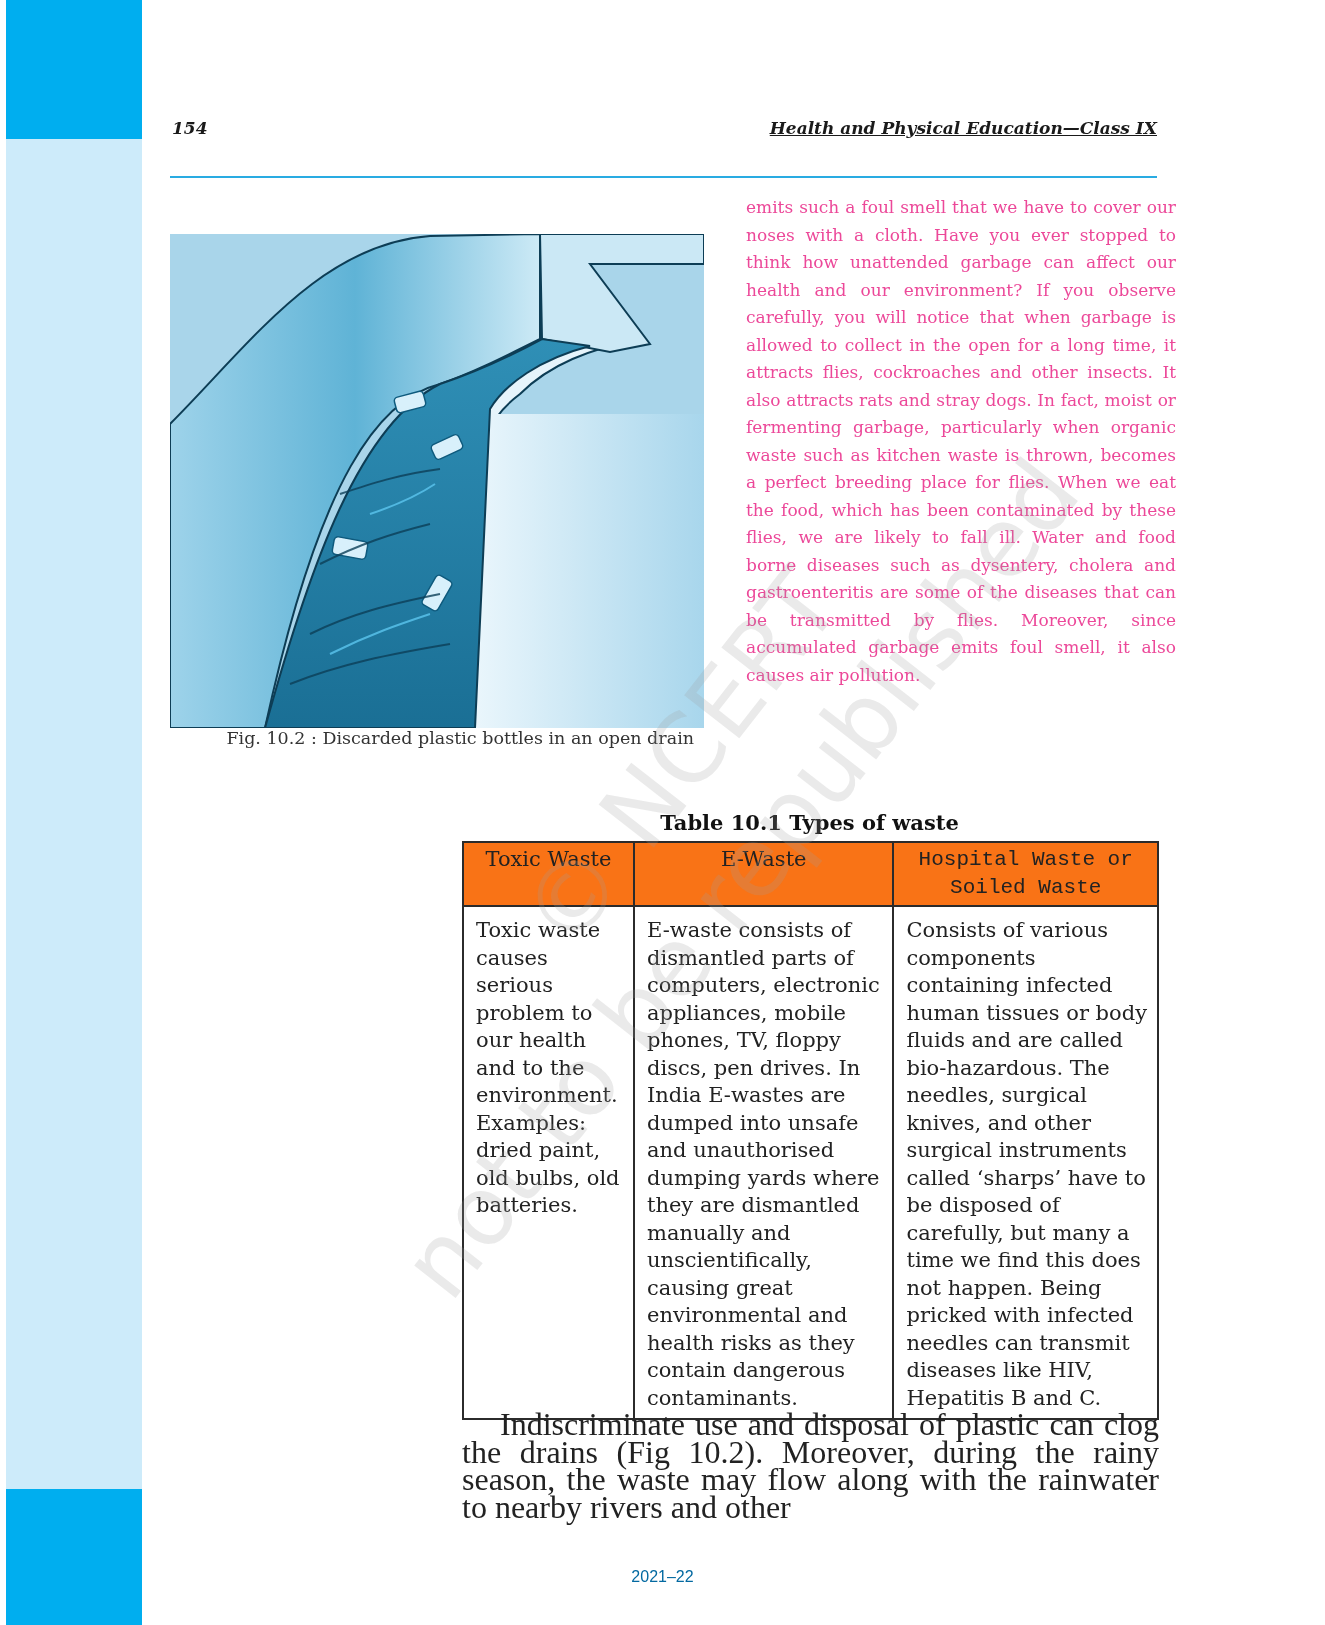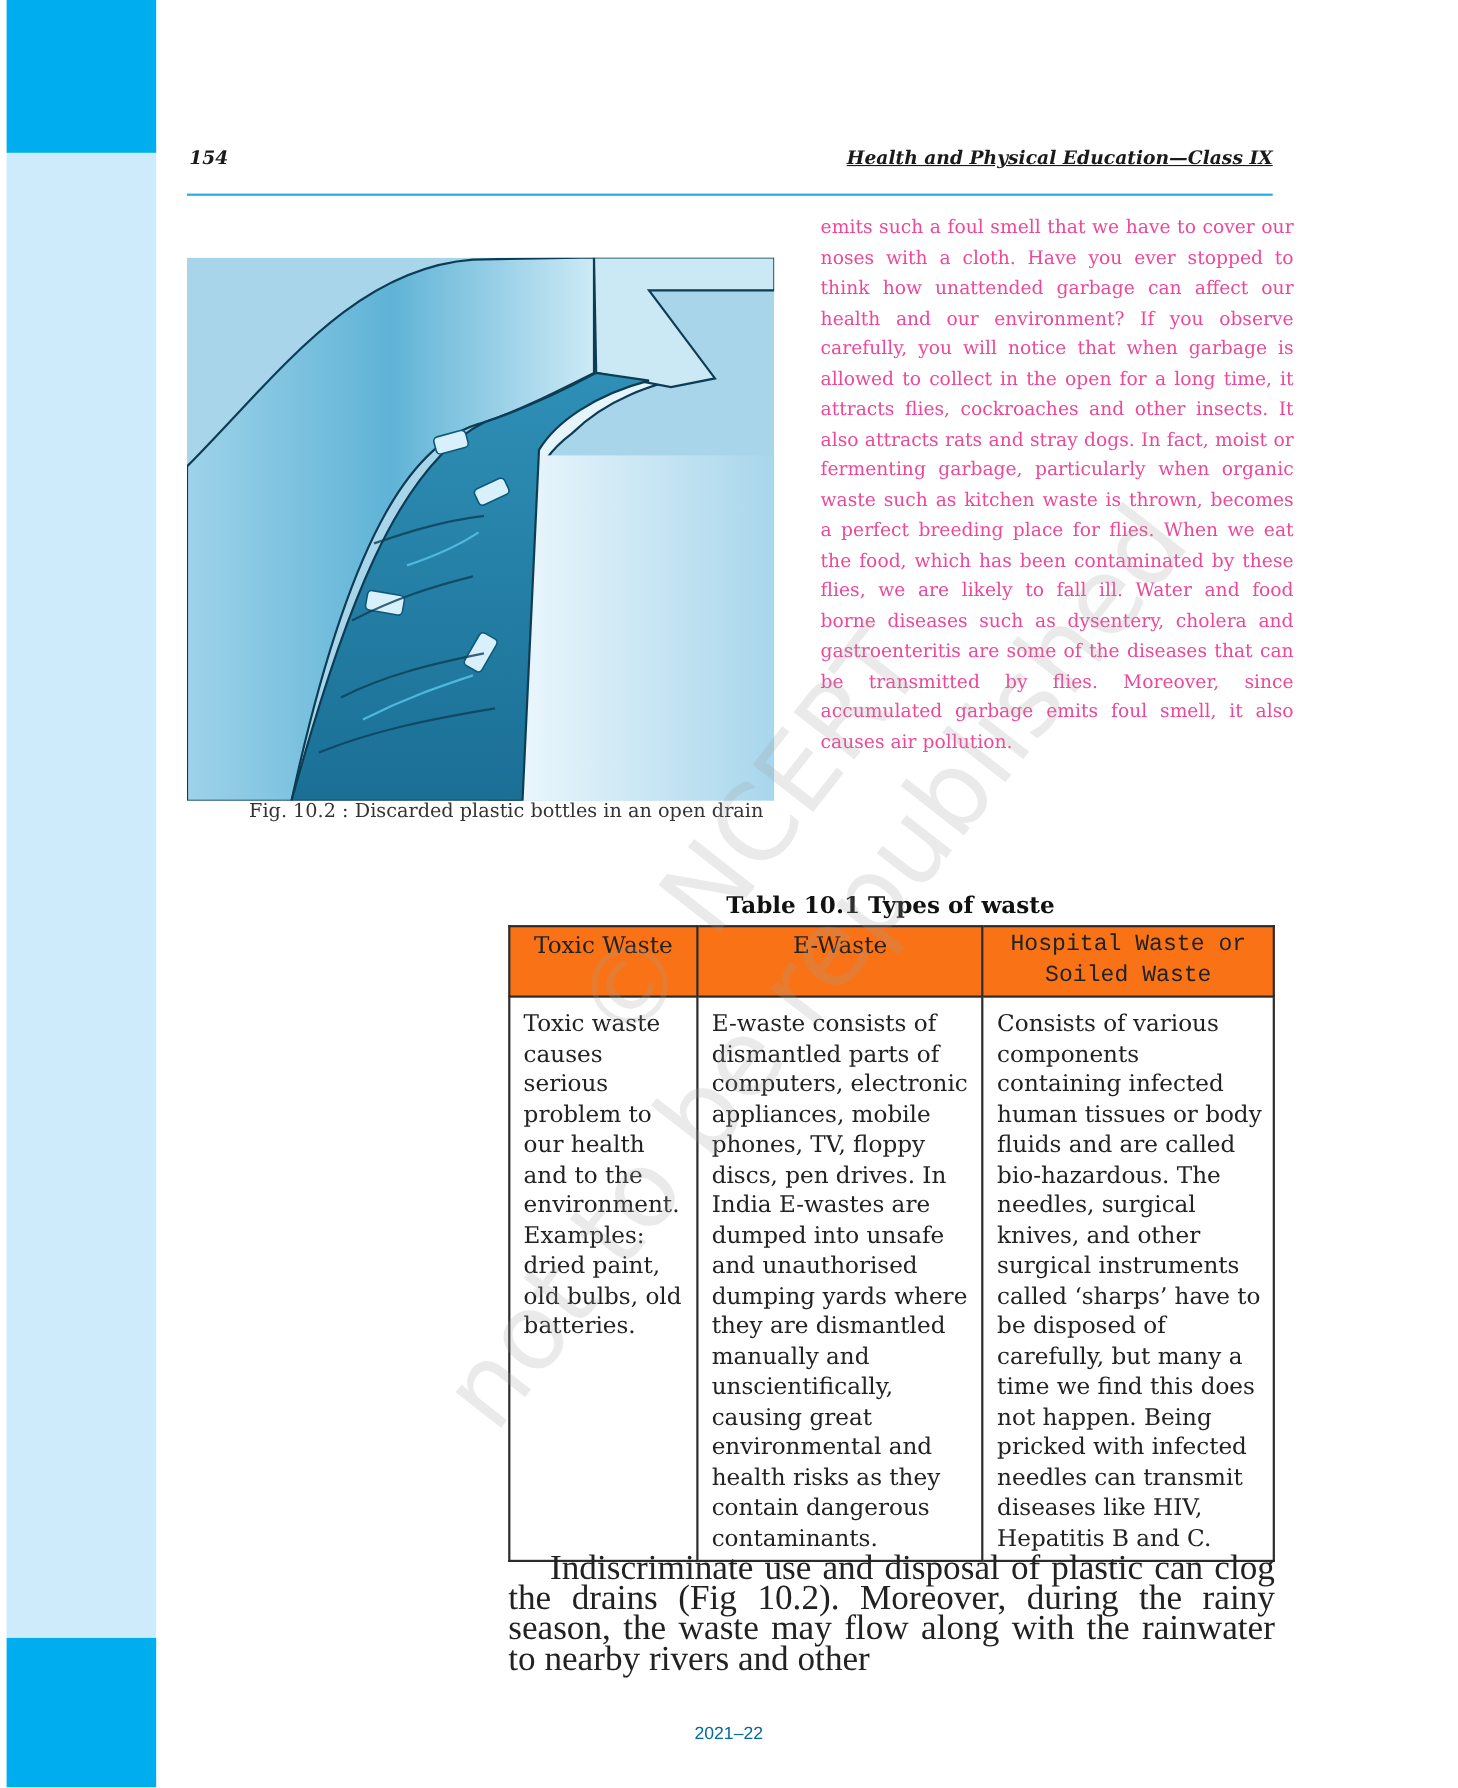--- a/index.html
+++ b/index.html
@@ -7,21 +7,21 @@
       width: 1325px; height: 1625px; position: relative; overflow: hidden;
       background: #ffffff;
       font-family: "DejaVu Serif", "Liberation Serif", serif;
       color: #1f1f1f;
     }
     .strip { position: absolute; left: 6px; width: 136px; }
     .strip-top { top: 0; height: 139px; background: #00aeef; }
     .strip-mid { top: 139px; height: 1350px; background: #cdebfa; }
     .strip-bot { top: 1489px; height: 136px; background: #00aeef; }
 
-    .running-head { position: absolute; top: 134px; left: 172px; width: 985px; height: 26px;
+    .running-head { position: absolute; top: 118px; left: 172px; width: 985px; height: 26px;
       font-family: "DejaVu Serif", serif; font-style: italic; font-weight: bold; font-size: 17px; color: #1a1a1a; }
     .page-num { position: absolute; left: 0; top: 0; }
     .book-title { position: absolute; right: 0; top: 0; text-decoration: underline; }
     .head-rule { position: absolute; top: 176px; left: 170px; width: 987px; height: 2px; background: #29abe2; }
 
     .figure { position: absolute; left: 170px; top: 234px; width: 534px; height: 494px; overflow: hidden; }
     .figure svg { display: block; }
     .fig-caption { position: absolute; left: 170px; top: 728px; width: 524px; text-align: right;
       font-size: 17.5px; color: #333; font-family: "DejaVu Serif", serif; }
 

